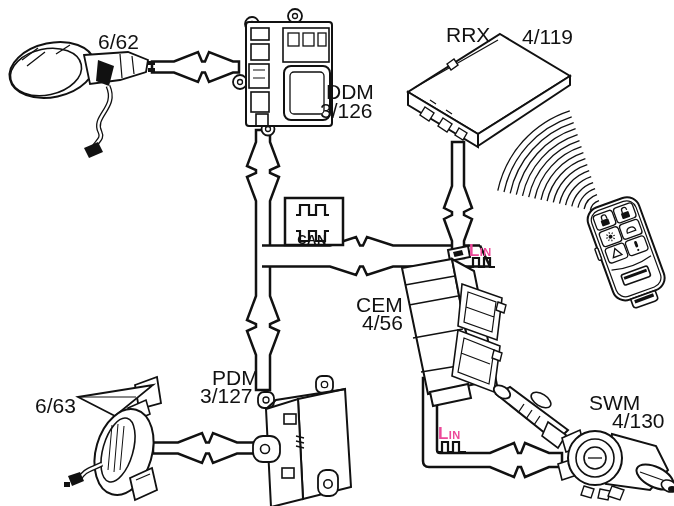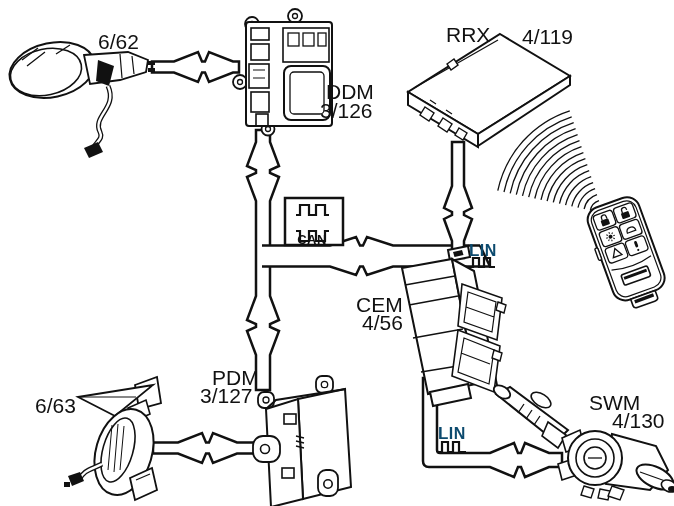--- a/index.html
+++ b/index.html
@@ -1,21 +1,21 @@
 <!DOCTYPE html>
 <html><head>
 <meta charset="utf-8">
 <style>
   html,body{margin:0;padding:0;background:#fff;}
   .stage{position:relative;width:674px;height:506px;background:#fff;overflow:hidden;
          font-family:"Liberation Sans",sans-serif;}
   .lbl{position:absolute;font-size:21px;color:#111;white-space:nowrap;line-height:1.05;text-align:right;}
   .can-lbl{position:absolute;left:285px;top:216px;width:54px;text-align:center;
            font-size:13px;font-weight:bold;color:#111;letter-spacing:.5px;margin-top:16px;}
-  .lin{position:absolute;font-size:16px;font-weight:bold;color:#0c4a6e;letter-spacing:.4px;}
+  .lin{position:absolute;font-size:11px;font-weight:bold;color:#ec4899;letter-spacing:.4px;}
   .lin::first-letter{font-size:17px;}
   svg{position:absolute;left:0;top:0;}
   .w25{fill:#fff;stroke:#111;stroke-width:2.5;}
   .w2 {fill:#fff;stroke:#111;stroke-width:2;}
   .w18{fill:#fff;stroke:#111;stroke-width:1.8;}
   .w16{fill:#fff;stroke:#111;stroke-width:1.6;}
   .w14{fill:#fff;stroke:#111;stroke-width:1.4;}
   .n25{fill:none;stroke:#111;stroke-width:2.5;}
   .n2 {fill:none;stroke:#111;stroke-width:2;}
   .n16{fill:none;stroke:#111;stroke-width:1.6;}

